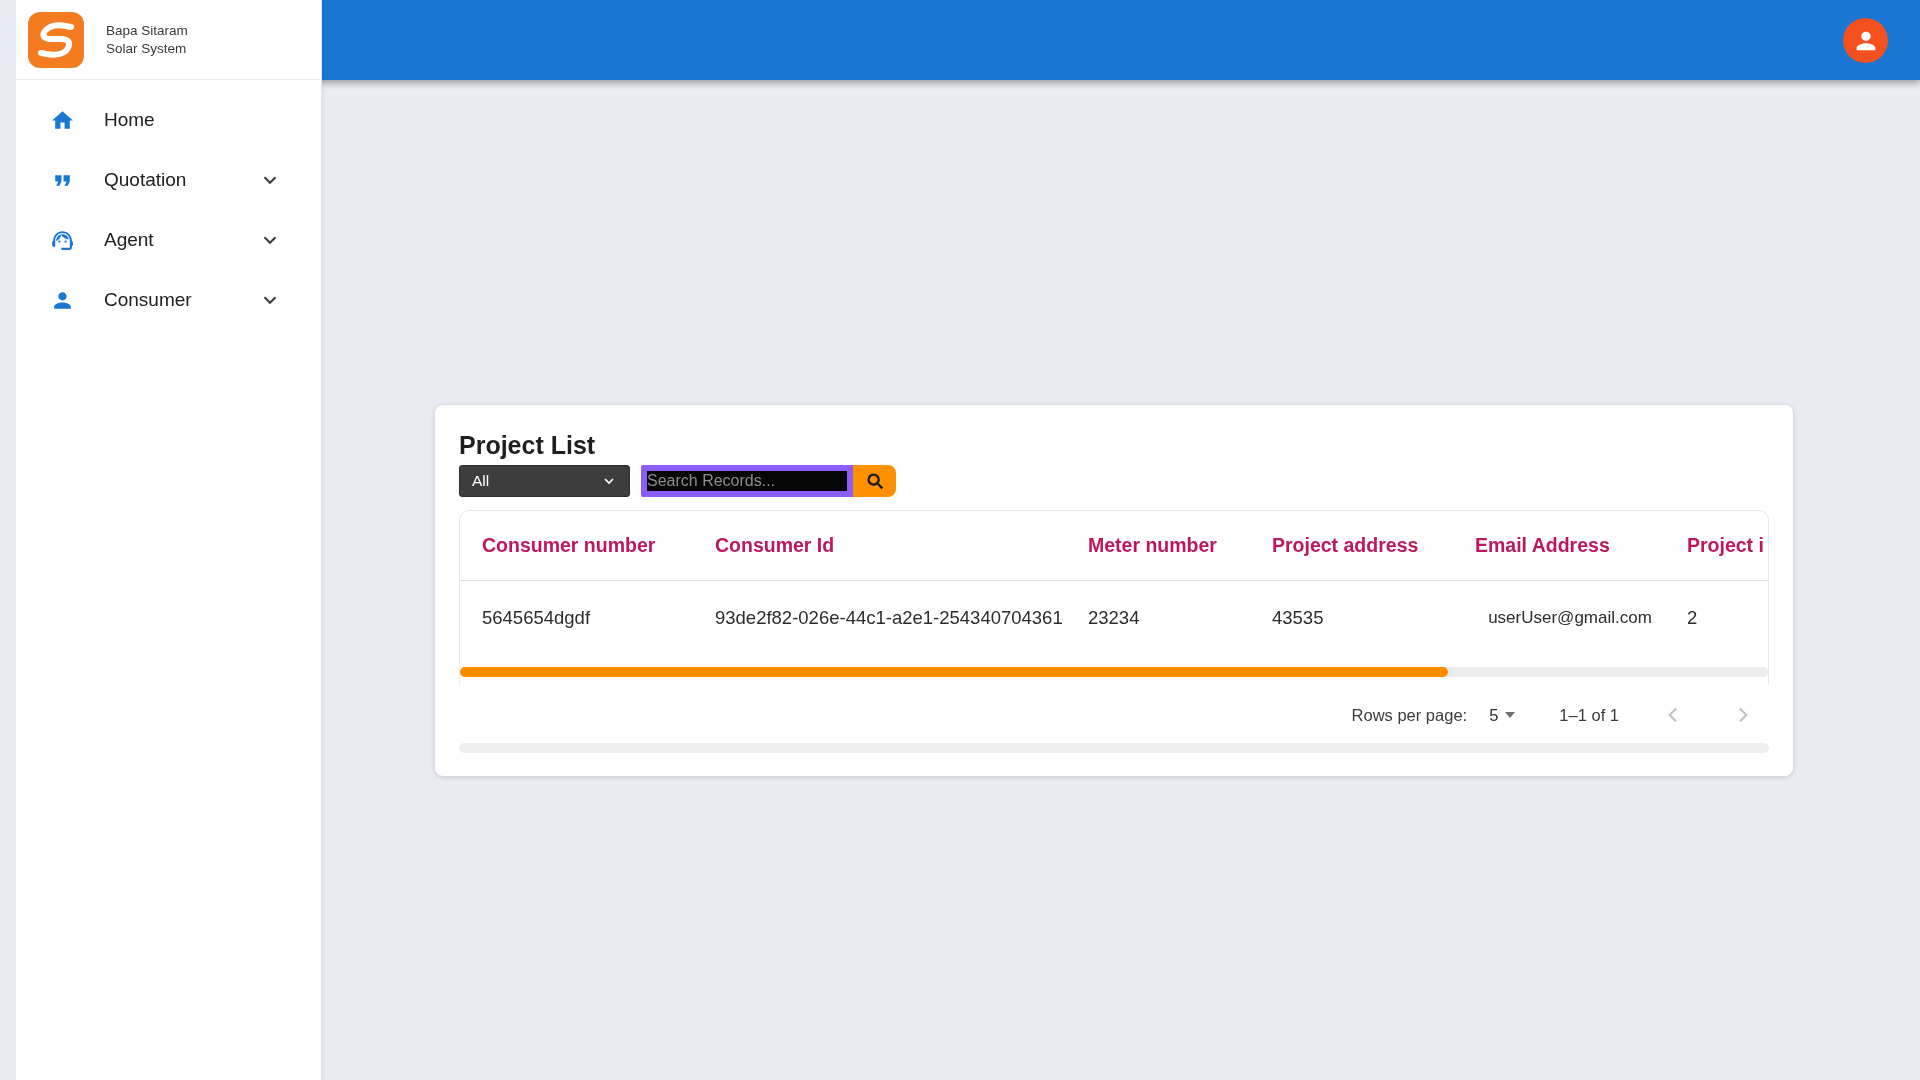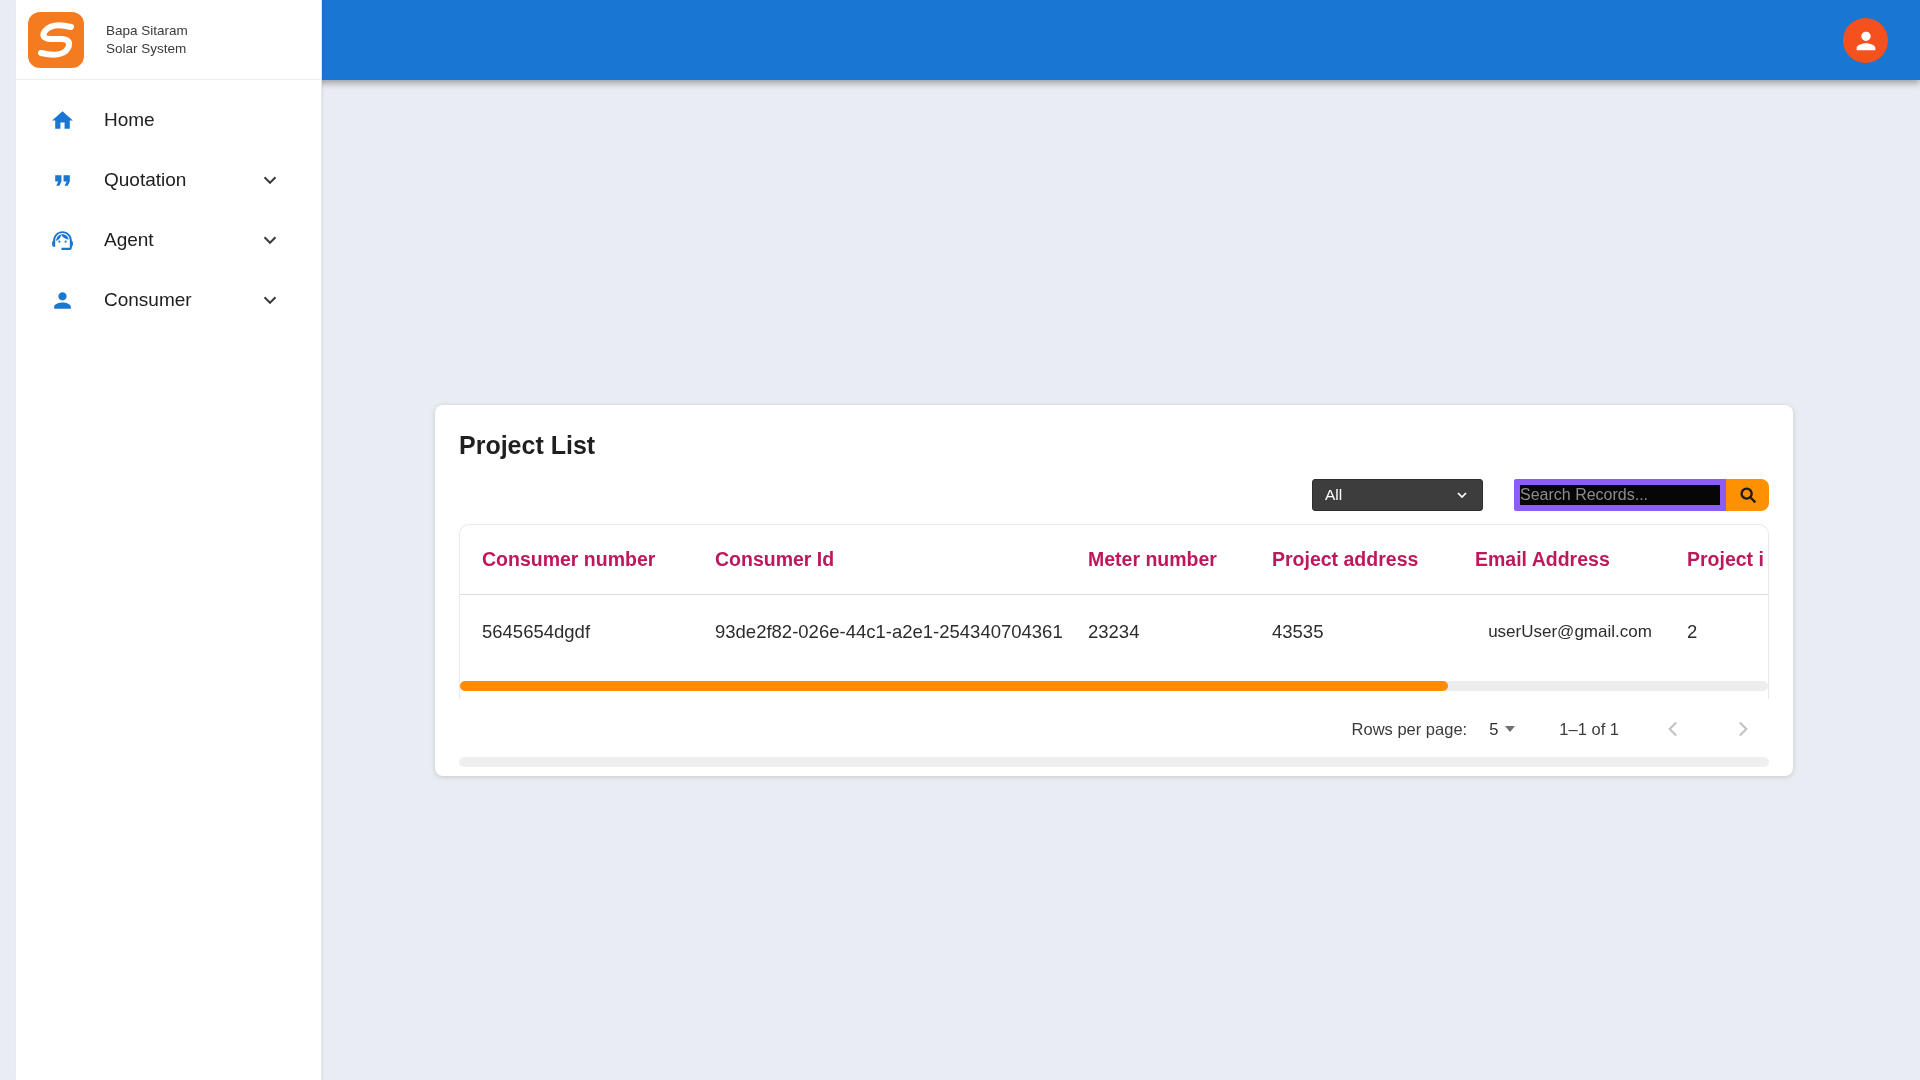--- a/index.html
+++ b/index.html
@@ -41,21 +41,21 @@
   .nav-caret { margin-left:auto; display:flex; }
   .nav-caret svg { width:22px; height:22px; stroke:#3c3c3c; stroke-width:2.2; fill:none; }
 
   
   .card {
     position:absolute; left:435px; top:405px; width:1358px; height:371px;
     background:#ffffff; border-radius:8px; box-shadow:0 1px 5px rgba(0,0,0,.16);
     padding:0 24px;
   }
   .card-title { margin-top:26px; font-size:25px; font-weight:bold; color:#1f1f1f; }
-  .controls { display:flex; justify-content:flex-end; align-items:center; margin-top:19px; height:32px;gap:20px; }
+  .controls { display:flex; align-items:center; margin-top:5px; height:32px; }
   .filter-select {
     width:171px; height:32px; background:#3d3d3d; color:#ffffff;
     display:flex; align-items:center; padding:0 12px; border-radius:3px;
     font-size:15.5px; cursor:pointer; border:1px solid #2e2e2e;
   }
   .filter-select .sel-caret { margin-left:auto; display:flex; }
   .filter-select svg { width:16px; height:16px; stroke:#ffffff; stroke-width:2.6; fill:none; }
   .search-group { display:flex; margin-left:11px; }
   .search-input {
     width:212px; height:32px; background:#060606; border:6px solid #8b5cf6;

